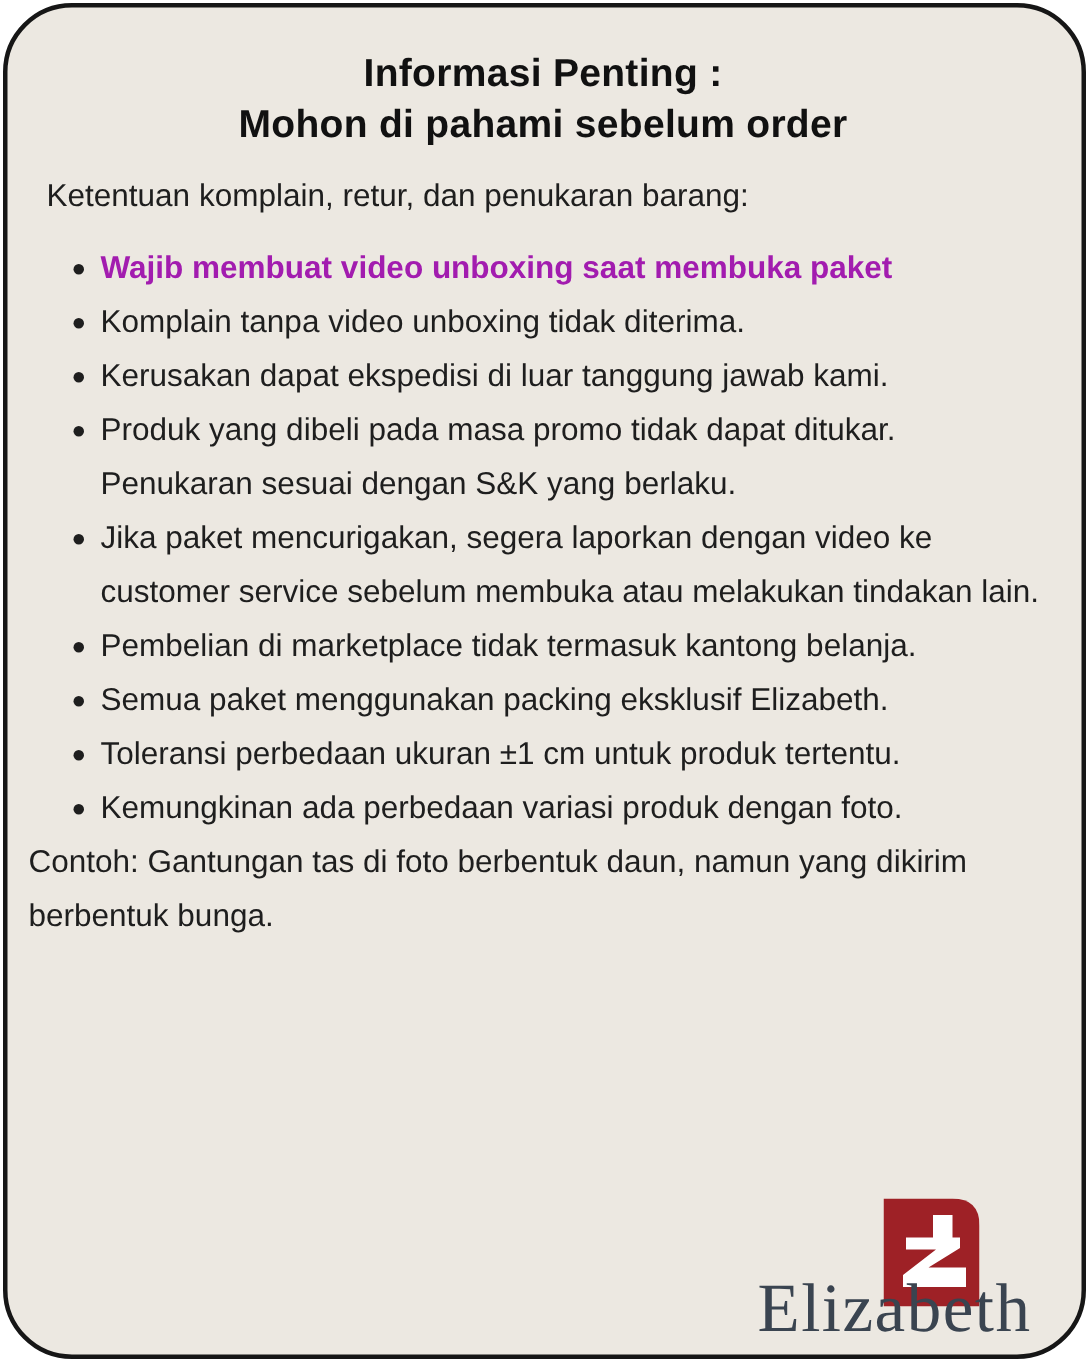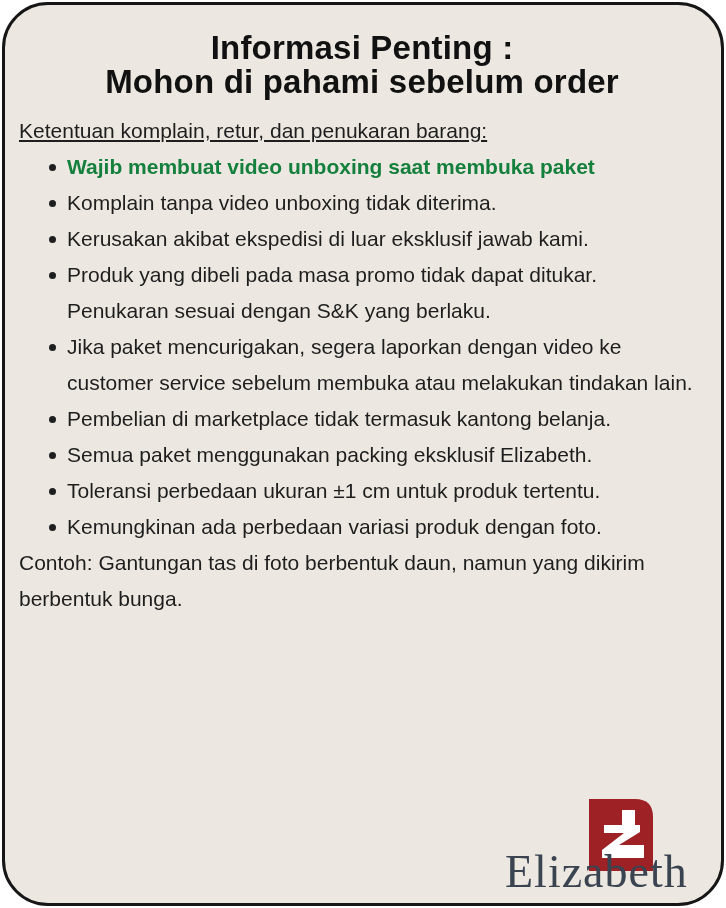--- a/index.html
+++ b/index.html
@@ -20,34 +20,33 @@
     top: 2px; left: 2px; right: 2px; bottom: 2px;
     box-sizing: border-box;
     background: #ECE8E1;
     border: 3.5px solid #161616;
     border-radius: 46px;
     padding: 22px 16px 0 14px;
   }
   .title {
     text-align: center;
     font-weight: 700;
-    font-size: 33px;
+    font-size: 26px;
     line-height: 34px;
     color: #111111;
     letter-spacing: 0.2px;
     margin: 4px 0 14px 0;
   }
   .body-text {
     font-size: 21px;
     line-height: 36px;
     color: #1e1e1e;
   }
   .intro {
-    margin: 0;
-    text-decoration: underline;
+    margin: 12px;
   }
   ul.rules {
     list-style: none;
     margin: 0;
     padding: 0 4px 0 48px;
   }
   ul.rules li {
     position: relative;
   }
   ul.rules li::before {
@@ -55,21 +54,21 @@
     position: absolute;
     left: -18px;
     top: 15px;
     width: 7px;
     height: 7px;
     border-radius: 50%;
     background: #1e1e1e;
   }
   ul.rules li.bold {
     font-weight: 700;
-    color: #15803d;
+    color: #a21caf;
   }
   .outro {
     margin: 0;
     max-width: 660px;
   }
   .brand-logo {
     position: absolute;
     right: 20px;
     bottom: 6px;
     width: 244px;
@@ -105,21 +104,21 @@
     <div class="title">
       <div>Informasi Penting :</div>
       <div>Mohon di pahami sebelum order</div>
     </div>
 
     <p class="body-text intro">Ketentuan komplain, retur, dan penukaran barang:</p>
 
     <ul class="rules body-text" id="rules-list">
         <li class="bold">Wajib membuat video unboxing saat membuka paket</li>
         <li>Komplain tanpa video unboxing tidak diterima.</li>
-        <li>Kerusakan akibat ekspedisi di luar eksklusif jawab kami.</li>
+        <li>Kerusakan dapat ekspedisi di luar tanggung jawab kami.</li>
         <li>Produk yang dibeli pada masa promo tidak dapat ditukar. Penukaran sesuai dengan S&amp;K yang berlaku.</li>
         <li>Jika paket mencurigakan, segera laporkan dengan video ke customer service sebelum membuka atau melakukan tindakan lain.</li>
         <li>Pembelian di marketplace tidak termasuk kantong belanja.</li>
         <li>Semua paket menggunakan packing eksklusif Elizabeth.</li>
         <li>Toleransi perbedaan ukuran ±1 cm untuk produk tertentu.</li>
         <li>Kemungkinan ada perbedaan variasi produk dengan foto.</li>
       </ul>
 
     <p class="body-text outro">Contoh: Gantungan tas di foto berbentuk daun, namun yang dikirim berbentuk bunga.</p>
 

